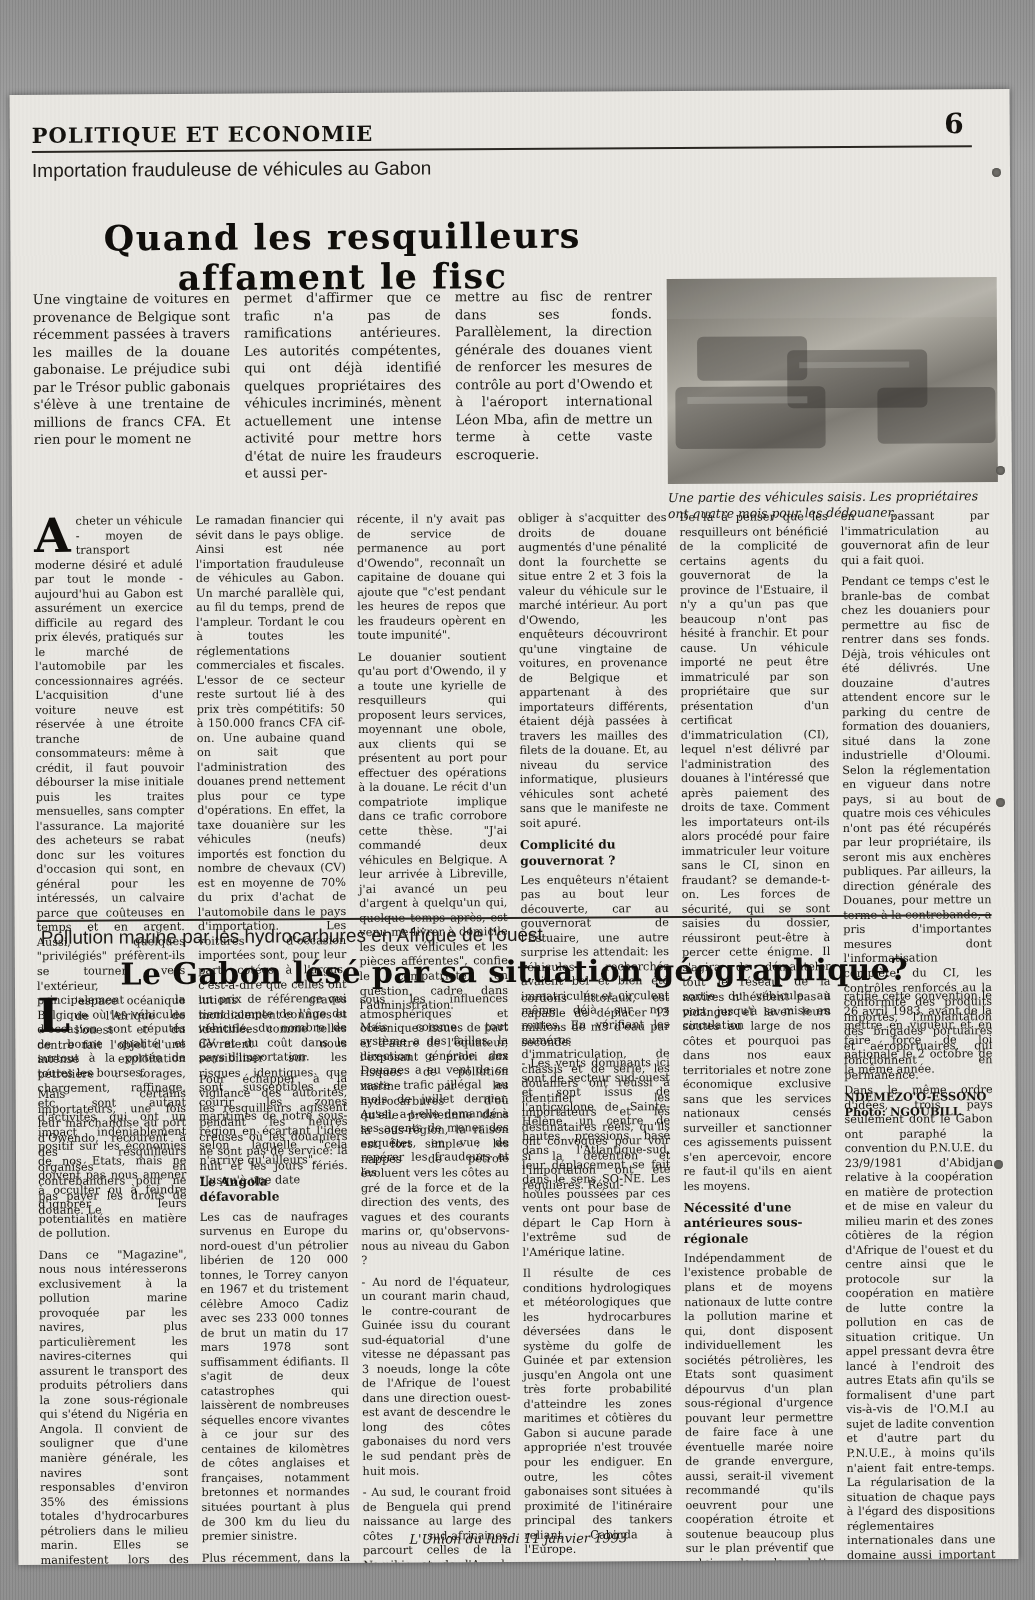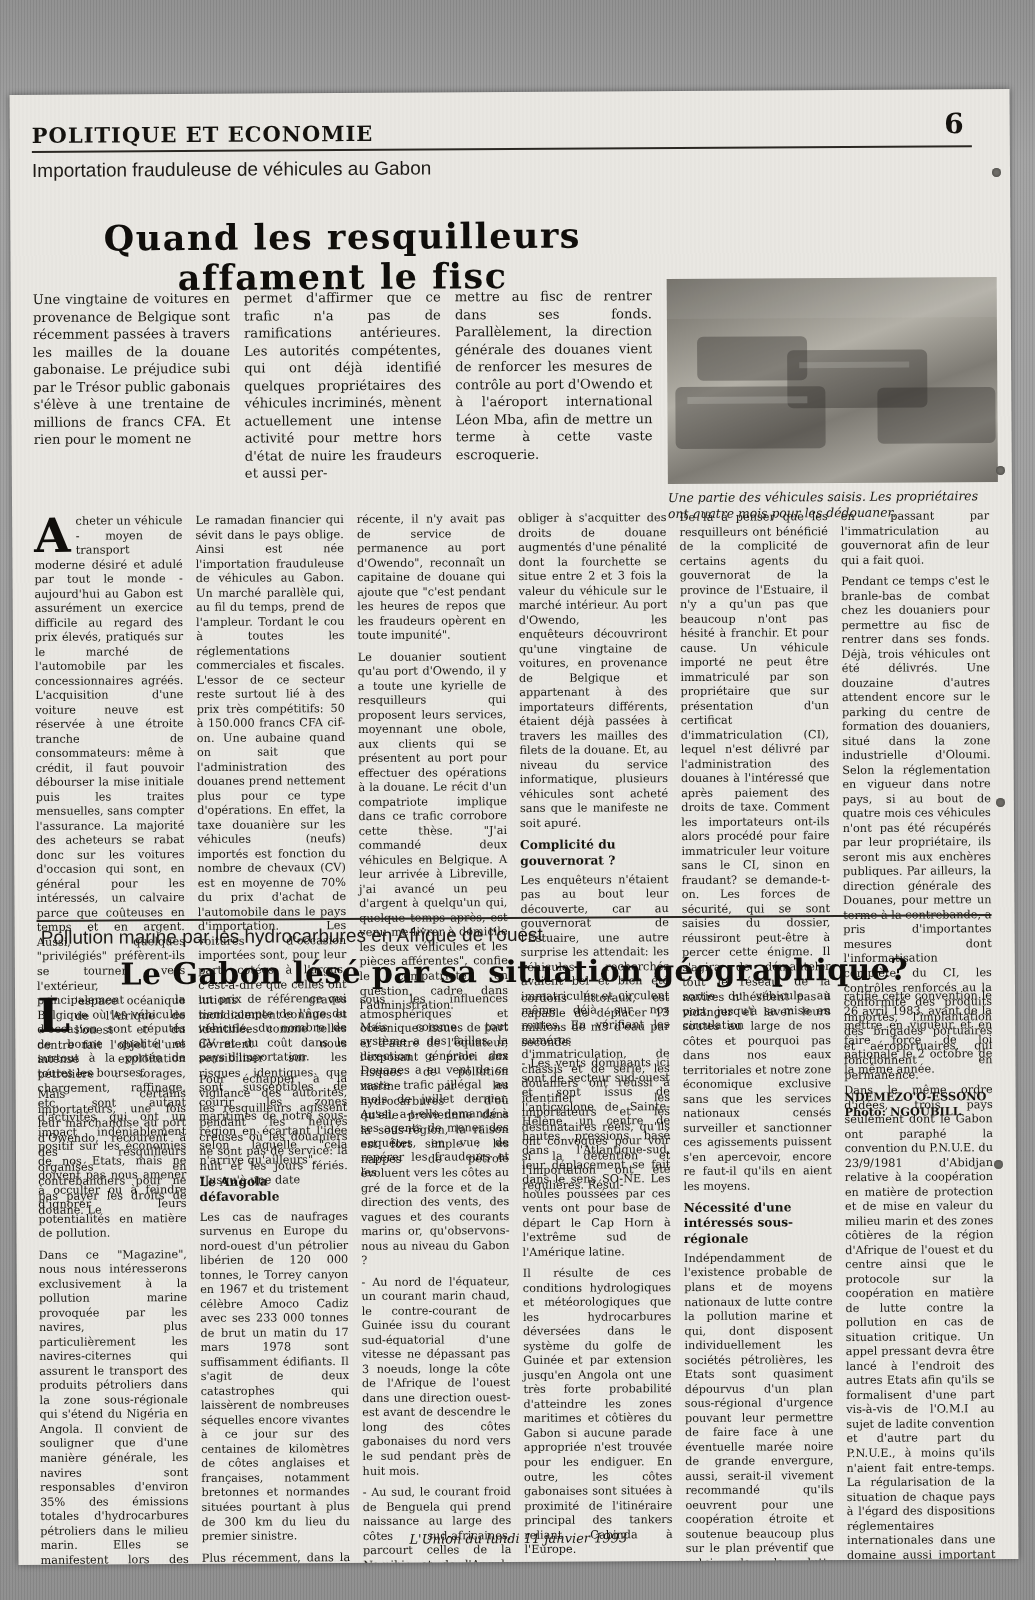--- a/index.html
+++ b/index.html
@@ -241,21 +241,21 @@
     </div>
     <div class="col">
       <p>cordons littoraux, est capable de déplacer 13 millions de m3 d'eau par seconde.</p>
       <p>- Les vents dominants ici sont de secteur sud-ouest et sont issus de l'anticyclone de Sainte-Hélène, un centre de hautes pressions basé dans l'Atlantique-sud, leur déplacement se fait dans le sens SO-NE. Les houles poussées par ces vents ont pour base de départ le Cap Horn à l'extrême sud de l'Amérique latine.</p>
       <p>Il résulte de ces conditions hydrologiques et météorologiques que les hydrocarbures déversées dans le système du golfe de Guinée et par extension jusqu'en Angola ont une très forte probabilité d'atteindre les zones maritimes et côtières du Gabon si aucune parade appropriée n'est trouvée pour les endiguer. En outre, les côtes gabonaises sont situées à proximité de l'itinéraire principal des tankers reliant Cabinda à l'Europe.</p>
       <p>Eu égard à cette évidence, le Gabon a tout intérêt à prendre au sérieux toute menace de pollution marine par les hydrocarbures quels qu'en soient la source et le lieu de déversement dans le sous-région d'autant plus qu'un rapport élaboré par une mission du P.N.U.E. (Programme des Nations unies pour l'Environnement) du 6 novembre au 1er décembre 1983 nous révèle que le Nigéria, le plus grand producteur de la sous-région où 29% de l'activité pétrolière s'opérent en off-shore a enregistré de 1981 à 1982 un total de 449 incidents, représentant 57.315 barils de brut. De plus, presque tous les pays de la sous-région-dont a ces degrés divers producteurs de pétrole.</p>
 
     </div>
     <div class="col">
       <p>navires n'hésitent pas à vidanger et laver leurs soutes au large de nos côtes et pourquoi pas dans nos eaux territoriales et notre zone économique exclusive sans que les services nationaux censés surveiller et sanctionner ces agissements puissent s'en apercevoir, encore re faut-il qu'ils en aient les moyens.</p>
-      <div class="subhead">Nécessité d'une intéressés sous-régionale</div>
+      <div class="subhead">Nécessité d'une antérieures sous-régionale</div>
       <p>Indépendamment de l'existence probable de plans et de moyens nationaux de lutte contre la pollution marine et qui, dont disposent individuellement les sociétés pétrolières, les Etats sont quasiment dépourvus d'un plan sous-régional d'urgence pouvant leur permettre de faire face à une éventuelle marée noire de grande envergure, aussi, serait-il vivement recommandé qu'ils oeuvrent pour une coopération étroite et soutenue beaucoup plus sur le plan préventif que celui de la lutte proprement dite car, les nappes d'hydrocarbures une fois propagée en mer ignorent nos frontières maritimes.</p>
 
     </div>
     <div class="col">
       <p>ratifié cette convention le 26 avril 1983, avant de la mettre en vigueur et en faire force de loi nationale le 2 octobre de la même année.</p>
       <p>Dans le même ordre d'idées, trois pays seulement dont le Gabon ont paraphé la convention du P.N.U.E. du 23/9/1981 d'Abidjan relative à la coopération en matière de protection et de mise en valeur du milieu marin et des zones côtières de la région d'Afrique de l'ouest et du centre ainsi que le protocole sur la coopération en matière de lutte contre la pollution en cas de situation critique. Un appel pressant devra être lancé à l'endroit des autres Etats afin qu'ils se formalisent d'une part vis-à-vis de l'O.M.I au sujet de ladite convention et d'autre part du P.N.U.E., à moins qu'ils n'aient fait entre-temps. La régularisation de la situation de chaque pays à l'égard des dispositions réglementaires internationales dans une domaine aussi important que celui de la pollution doit être de mise. Ce qui nous aiderait à mieux cerner, ni et surtout harmoniser nos politiques nationales et sous-régionales en la matière. Nous osons croire que la préservation de nos zones maritimes contre les dommages sévères et parfois irréversibles dus à la pollution marine par les hydrocarbures est aussi à ce prix, nous éviterons ainsi d'être contraints d'appliquer le principe selon lequel "la sagesse commence toujours par un accident".</p>
 
     </div>
   </div>
 

